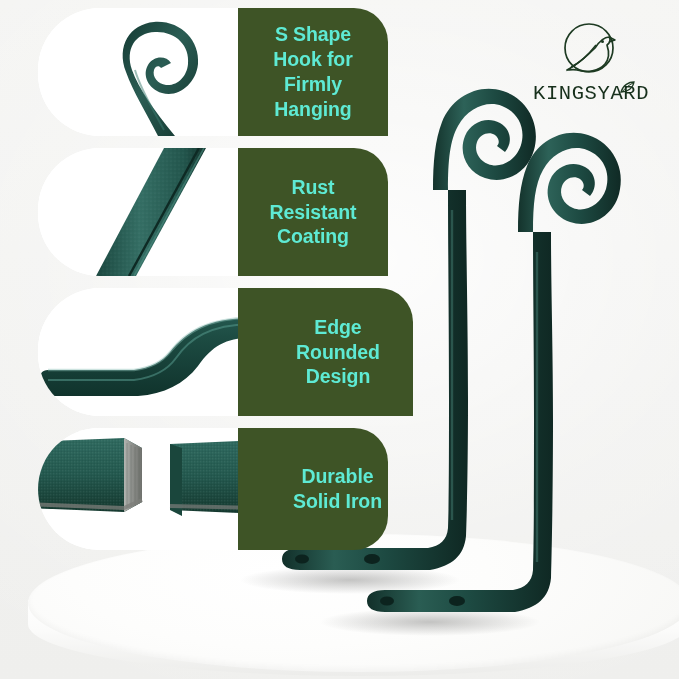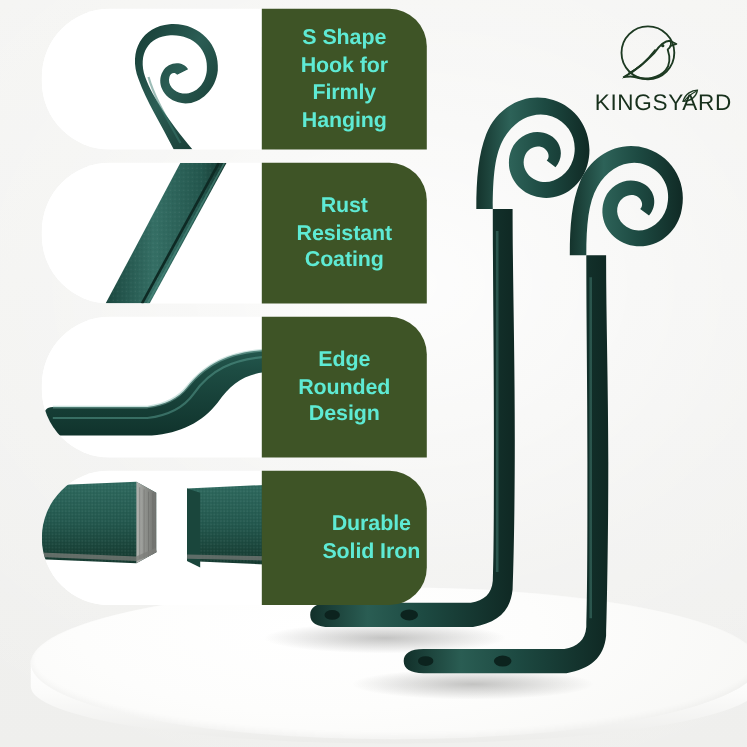--- a/index.html
+++ b/index.html
@@ -87,25 +87,25 @@
     left: 22px;
     top: 0;
     width: 64px;
     height: 62px;
   }
   .logo-word {
     position: absolute;
     left: 0;
     top: 62px;
     width: 140px;
-    text-align: center;
+    text-align: left;
     font-size: 20.5px;
     letter-spacing: 0.6px;
     color: #17301c;
-    font-family: Liberation Sans, sans-serif;
+    font-family: Liberation Mono, monospace;
     white-space: nowrap;
   }
   .logo-leaf {
     position: absolute;
     left: 86px;
     top: 60px;
     width: 16px;
     height: 14px;
   }
 
@@ -134,21 +134,21 @@
     top: 0;
     width: 150px;
     height: 100%;
     background: #3e5426;
     display: flex;
     align-items: center;
     justify-content: center;
   }
   .label-card.r1 { border-radius: 0 34px 0 0; }
   .label-card.r2 { border-radius: 0 34px 0 0; }
-  .label-card.r3 { border-radius: 0 34px 0 0; }
+  .label-card.r3 { border-radius: 0 34px 0 0; padding-left: 25px; }
   .label-card.r4 { border-radius: 0 34px 34px 0; justify-content: flex-end; }
 
   .label-text {
     color: #5eead4;
     font-weight: bold;
     font-size: 19.5px;
     line-height: 1.28;
     text-align: center;
     letter-spacing: -0.1px;
     font-family: "Liberation Sans", sans-serif;

